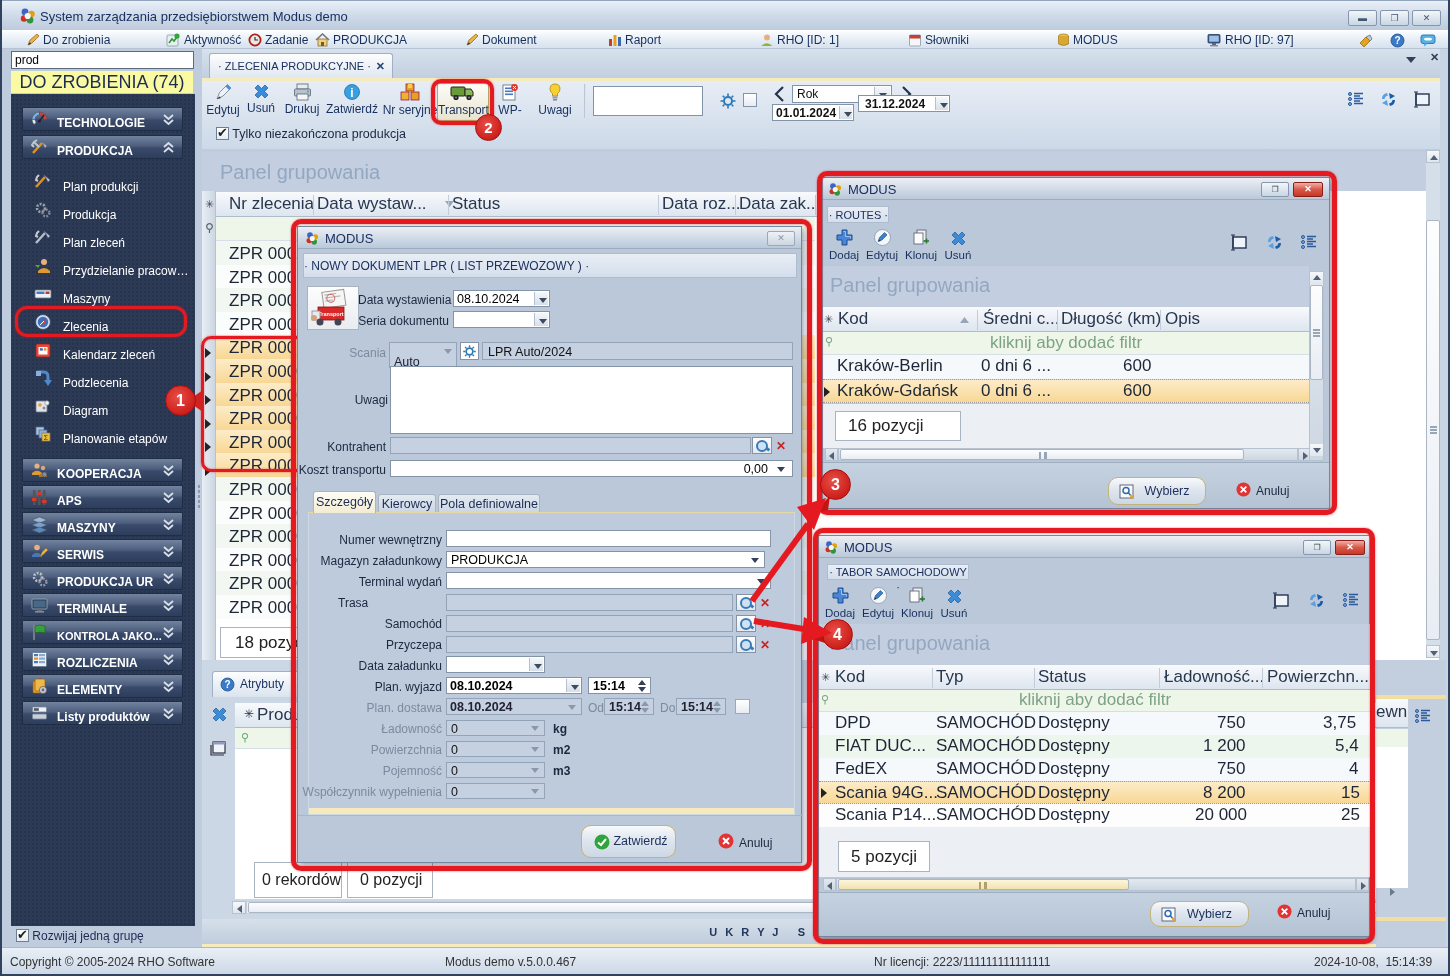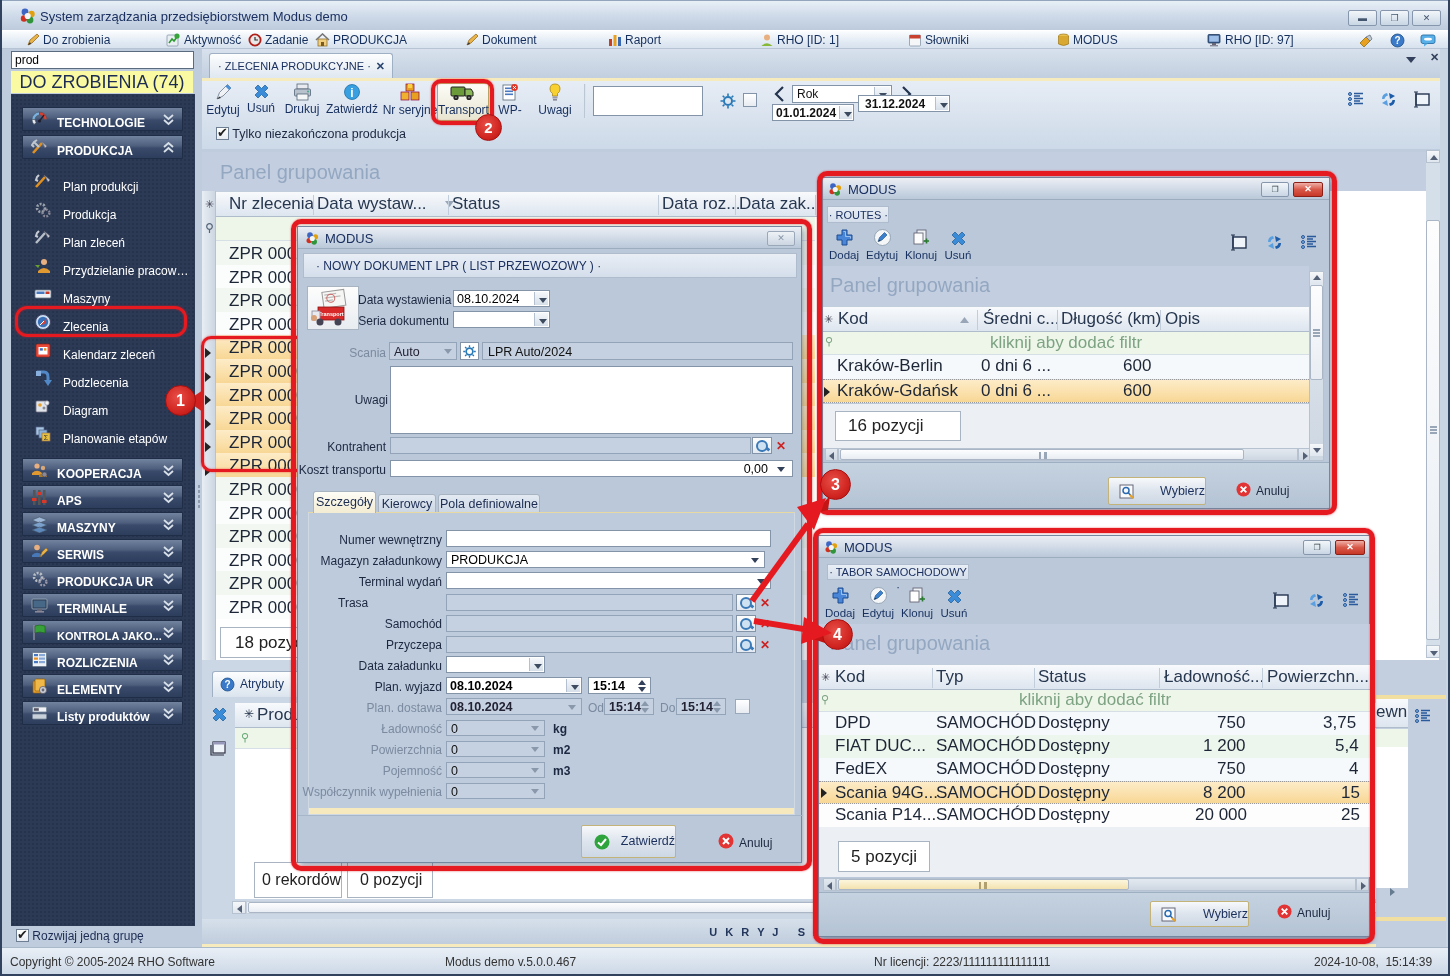--- a/index.html
+++ b/index.html
@@ -66,21 +66,21 @@
 .ddb:after{content:"";position:absolute;left:4px;top:6px;border-left:4px solid transparent;border-right:4px solid transparent;border-top:5px solid #3c4b60;}
 .lbl{position:absolute;font-size:12px;color:#1c2740;white-space:nowrap;}
 .lblg{position:absolute;font-size:12px;color:#7c8aa0;white-space:nowrap;}
 
 .dlg{position:absolute;background:#bac8d9;border:1px solid #7487a0;box-shadow:2px 3px 6px rgba(40,60,90,.45);}
 .dtitle{position:absolute;left:0;top:0;right:0;height:22px;background:linear-gradient(#eceff5,#c8d4e2 70%,#bac8d9);border-bottom:1px solid #9dadc0;color:#1b3060;font-size:13px;}
 .redbox{position:absolute;border:5px solid #e41a20;border-radius:10px;box-shadow:0 0 2px rgba(228,26,32,.7),inset 0 0 2px rgba(228,26,32,.7);}
 .badge{position:absolute;width:31px;height:31px;border-radius:50%;background:radial-gradient(circle at 42% 38%,#e85048,#d02420 62%,#b01212);border:1.5px solid #a81010;color:#fff;font-size:16px;font-weight:bold;text-align:center;line-height:29px;z-index:60;}
 .caption{position:absolute;background:linear-gradient(#e9eef5,#d4deeb);border:1px solid #aebccd;color:#1b3060;font-size:12px;}
 .tbico{position:absolute;text-align:center;color:#17305f;font-size:11.5px;}
-.btn{position:absolute;background:linear-gradient(#f7f9fb,#dde4ed 50%,#cdd8e5);border:1px solid #c3b379;border-radius:2px;color:#1b2f5c;font-size:12.5px;text-align:right;}
+.btn{position:absolute;background:linear-gradient(#f7f9fb,#dde4ed 50%,#cdd8e5);border:1px solid #c3b379;border-radius:10px;color:#1b2f5c;font-size:12.5px;text-align:center;}
 .selrow{background:linear-gradient(#fdecc8,#f8d795);}
 .magbtn{background:linear-gradient(#fdfdfd,#e4eaf1);}
 .magbtn:after{content:"";position:absolute;left:3px;top:2px;width:8px;height:8px;border:2px solid #3a7ab8;border-radius:50%;background:#cfe2f2;}
 .magbtn:before{content:"";position:absolute;left:11px;top:9px;width:6px;height:3px;background:#3a7ab8;transform:rotate(38deg);}
 .redxx{position:absolute;width:12px;height:12px;}
 .redxx:before{content:"✕";position:absolute;color:#cc2222;font-weight:bold;font-size:12px;}
 .spin{position:absolute;right:2px;top:1px;width:11px;height:13px;}
 .spin:before{content:"";position:absolute;right:2px;top:1px;border-left:4px solid transparent;border-right:4px solid transparent;border-bottom:5px solid #33405a;}
 .spin:after{content:"";position:absolute;right:2px;bottom:0px;border-left:4px solid transparent;border-right:4px solid transparent;border-top:5px solid #33405a;}
 .sping{position:absolute;right:2px;top:1px;width:11px;height:13px;}
@@ -648,21 +648,21 @@
         <svg class="abs" style="left:7px;top:4px" width="15" height="15" viewBox="0 0 18 18">
           <circle cx="6" cy="5" r="3.4" fill="#3d66c4"></circle>
           <circle cx="12.5" cy="7" r="3.2" fill="#e0a010"></circle>
           <circle cx="5" cy="11.5" r="3.2" fill="#d03020"></circle>
           <circle cx="11" cy="13" r="3.4" fill="#30953a"></circle>
           <circle cx="8.7" cy="9" r="3.1" fill="#f4f6f8"></circle>
         </svg>
         <span class="abs" style="left:27px;top:4px">MODUS</span>
  <div class="abs" style="left:469px;top:4px;width:28px;height:15px;background:linear-gradient(#eef2f6,#ccd6e2);border:1px solid #9aa8ba;border-radius:2px;color:#8896a8;font-size:9px;text-align:center;line-height:13px">✕</div>
       </div>
- <div class="caption" style="left:5px;top:26px;width:494px;height:25px;line-height:24px"><span style="margin-left:12px">· NOWY DOKUMENT LPR ( LIST PRZEWOZOWY ) ·</span></div>
+ <div class="caption" style="left:5px;top:26px;width:494px;height:25px;line-height:24px"><span style="margin-left:0">· NOWY DOKUMENT LPR ( LIST PRZEWOZOWY ) ·</span></div>
  <div class="abs" style="left:9px;top:59px;width:52px;height:44px;background:linear-gradient(#fdfdfd,#e8ecf0);border:1px solid #a8b4c2">
   <svg width="50" height="42" viewBox="0 0 50 42">
           <g transform="rotate(-8 25 20)">
             <rect x="16" y="4" width="22" height="16" fill="#f6f6f4" stroke="#999" stroke-width="1"></rect>
             <path d="M18 7 H30 M18 10 H34 M18 13 H26" stroke="#bbb" stroke-width="1.2"></path>
             <circle cx="24" cy="11" r="4" fill="none" stroke="#c66" stroke-width="1"></circle>
           </g>
           <rect x="10" y="20" width="26" height="13" fill="#d82828" stroke="#901010" stroke-width=".8"></rect>
           <text x="23" y="29" font-size="5.5" fill="#fff" text-anchor="middle" font-weight="bold">Transport</text>
           <rect x="4" y="24" width="8" height="9" fill="#e8eaf0" stroke="#889" stroke-width=".8"></rect>
@@ -671,21 +671,21 @@
           <circle cx="6" cy="31" r="3" fill="#d8a078"></circle>
         </svg>
  </div>
  <div class="lbl" style="left:60px;top:66px;width:91px;text-align:right">Data wystawienia</div>
  <div class="inp" style="left:155px;top:63px;width:97px;height:17px;font-size:12.5px;padding:1px 3px">08.10.2024<div class="ddb" style="width:14px;background:linear-gradient(#f5f8fb,#d6dfe9)"></div></div>
  <div class="lbl" style="left:60px;top:87px;width:91px;text-align:right">Seria dokumentu</div>
  <div class="inp" style="left:155px;top:84px;width:97px;height:17px">
         <div class="ddb" style="width:14px"></div>
       </div>
  <div class="lblg" style="left:30px;top:119px;width:58px;text-align:right">Scania</div>
- <div class="dis" style="left:91px;top:115px;width:68px;height:18px;font-size:12.5px;color:#223;padding:2px 4px">Auto<span class="abs" style="right:4px;top:6px;border-left:4px solid transparent;border-right:4px solid transparent;border-top:5px solid #8a98ac"></span></div>
+ <div class="dis" style="left:91px;top:115px;width:68px;height:18px;font-size:12.5px;color:#223;padding:12px 4px">Auto<span class="abs" style="right:4px;top:6px;border-left:4px solid transparent;border-right:4px solid transparent;border-top:5px solid #8a98ac"></span></div>
  <div class="inp" style="left:162px;top:115px;width:19px;height:18px"><svg style="margin:1px" width="15" height="15" viewBox="0 0 18 18">
           <circle cx="9" cy="9" r="4" fill="none" stroke="#2a7ab8" stroke-width="2"></circle>
           <g stroke="#2a7ab8" stroke-width="1.6">
             <path d="M9 1.5 V4 M9 14 V16.5 M1.5 9 H4 M14 9 H16.5 M3.7 3.7 L5.5 5.5 M12.5 12.5 L14.3 14.3 M14.3 3.7 L12.5 5.5 M5.5 12.5 L3.7 14.3"></path>
           </g>
         </svg></div>
  <div class="dis" style="left:184px;top:115px;width:311px;height:18px;font-size:12.5px;color:#111;padding:2px 5px">LPR Auto/2024</div>
  <div class="lbl" style="left:30px;top:166px;width:60px;text-align:right">Uwagi</div>
  <div class="inp" style="left:92px;top:139px;width:403px;height:68px"></div>
  <div class="lbl" style="left:0px;top:213px;width:88px;text-align:right">Kontrahent</div>

